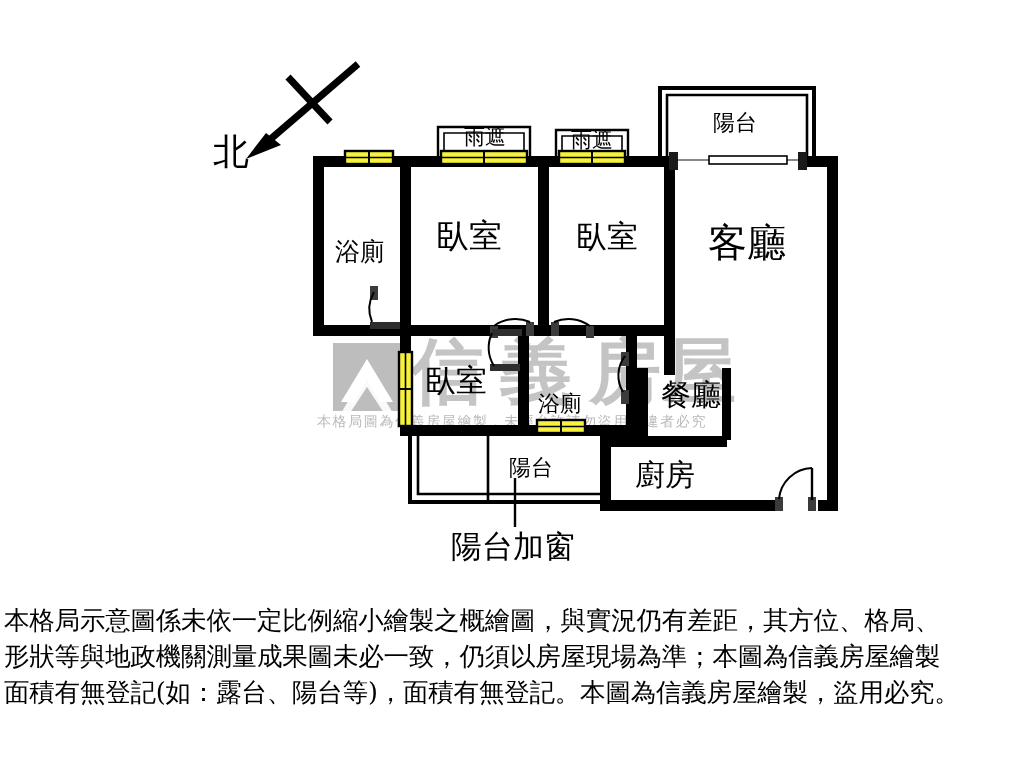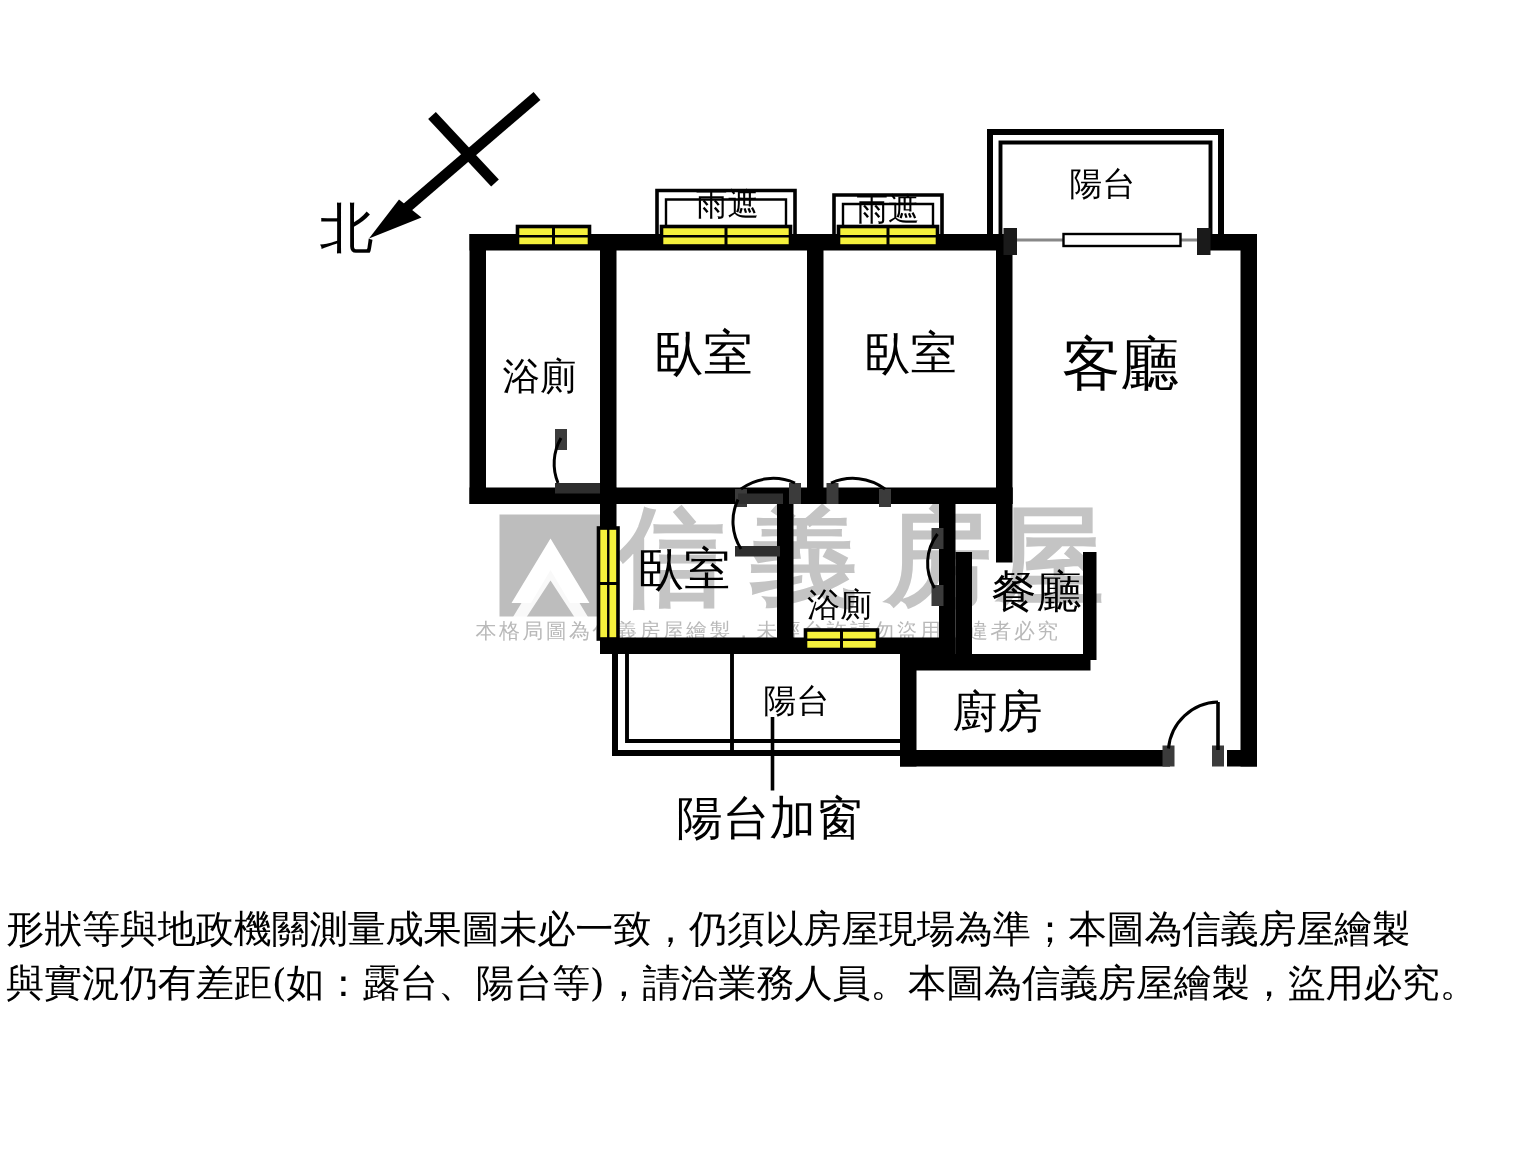--- a/index.html
+++ b/index.html
@@ -230,17 +230,18 @@
     </g>
 
     <g>
       <line x1="515" y1="478" x2="515" y2="527" stroke="#000" stroke-width="2.4"></line>
       <text class="room-label" x="513" y="548" font-size="31">陽台加窗</text>
     </g>
 
   </svg>
 
   <div class="disclaimer">
+    <div>本格局示意圖係未依一定比例縮小繪製之概繪圖，與實況仍有差距，其方位、格局、</div>
     <div>形狀等與地政機關測量成果圖未必一致，仍須以房屋現場為準；本圖為信義房屋繪製</div>
-    <div>與實況仍有差距(如：露台、陽台等)，請洽業務人員。本圖為信義房屋繪製，盜用必究。</div>
+    <div>面積有無登記(如：露台、陽台等)，面積有無登記。本圖為信義房屋繪製，盜用必究。</div>
   </div>
 
 </div>
 
 </body></html>

